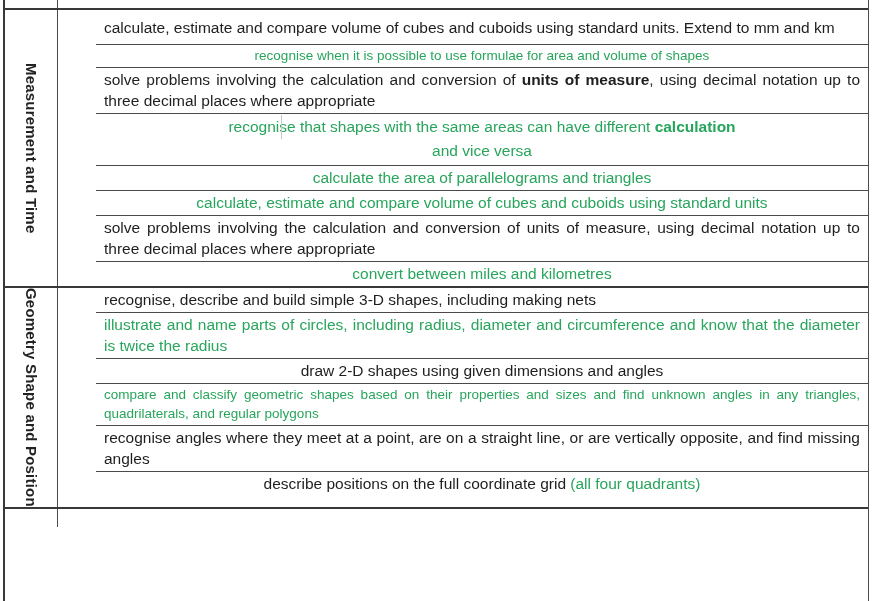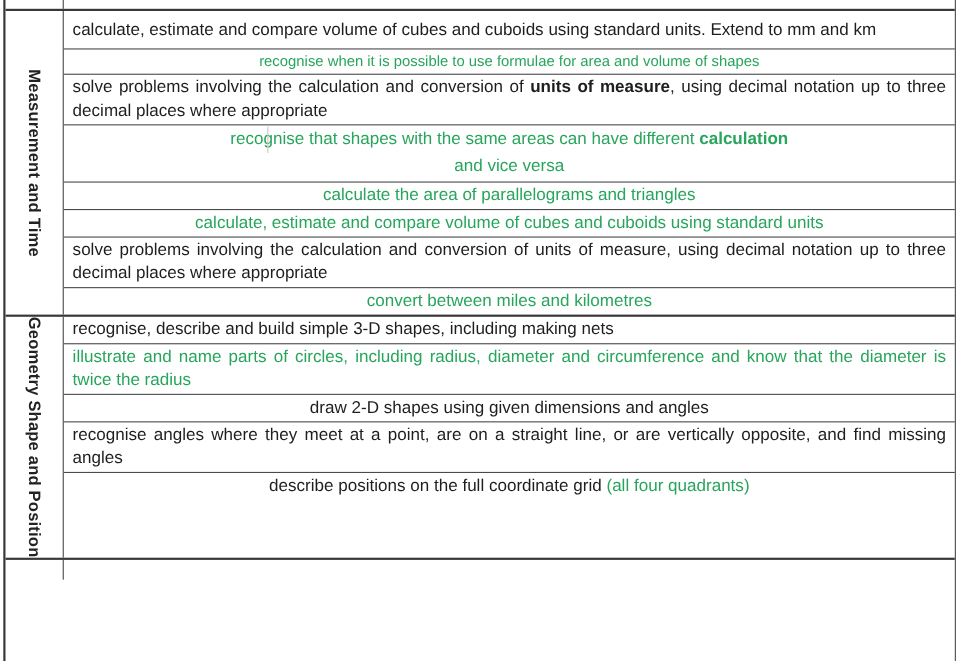--- a/index.html
+++ b/index.html
@@ -18,21 +18,21 @@
   .strip{display:flex;}
   .strip .label-stub{width:53px;border-right:1px solid var(--bthin);}
   .strip.top{height:8px;}
   .strip.bottom{height:20px;border-top:2px solid var(--bdark);}
   .group{display:flex;border-top:2px solid var(--bdark);}
   .label-cell{width:53px;flex:0 0 53px;border-right:1px solid var(--bthin);
               display:flex;align-items:center;justify-content:center;}
   .label-text{writing-mode:vertical-rl;white-space:nowrap;font-weight:bold;
               font-size:15px;color:#222;letter-spacing:.2px;}
   .rows{flex:1;display:flex;flex-direction:column;min-width:0;}
-  .row{position:relative;padding:1px 8px 2px 8px;font-size:15.5px;line-height:21px;color:var(--text);}
+  .row{position:relative;padding:1px 8px 2px 8px;font-size:15.5px;line-height:21px;color:var(--text);margin-left:38px;}
   .row + .row{border-top:1px solid var(--bthin);text-align:center;}
   .row.tall{padding-top:7px;padding-bottom:6px;}
   .row.wide{line-height:24px;}
   .row.small{font-size:13.5px;line-height:19px;}
   .row.justify{text-align:justify;}
   .row.light-top{border-top-color:var(--blight);}
   .c-text{color:var(--text);}
   .c-green{color:var(--green);}
   .c-red{color:var(--red);}
   .b{font-weight:bold;}
@@ -63,20 +63,21 @@
           </div>
         </div>
         <div class="group">
           <div class="label-cell">
             <span class="label-text">Geometry Shape and Position</span>
           </div>
           <div class="rows">
             <div class="row"><span class="seg c-text">recognise, describe and build simple 3-D shapes, including making nets</span></div>
             <div class="row justify"><span class="seg c-green">illustrate and name parts of circles, including radius, diameter and circumference and know that the diameter is twice the radius</span></div>
             <div class="row"><span class="seg c-text">draw 2-D shapes using given dimensions and angles</span></div>
+            <div class="row small justify"><span class="seg c-green">compare and classify geometric shapes based on their properties and sizes and find unknown angles in any triangles, quadrilaterals, and regular polygons</span></div>
             <div class="row justify"><span class="seg c-text">recognise angles where they meet at a point, are on a straight line, or are vertically opposite, and find missing angles</span></div>
             <div class="row"><span class="seg c-text">describe positions on the full coordinate grid </span><span class="seg c-green">(all four quadrants)</span></div>
           </div>
         </div>
       </div>
     <div class="strip bottom">
       <div class="label-stub"></div>
     </div>
   </div>
 </div>

